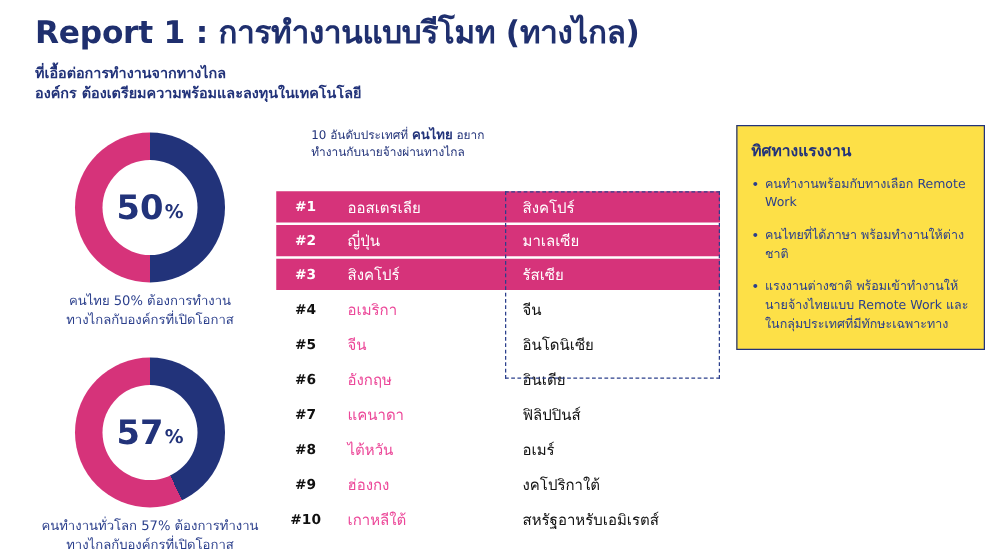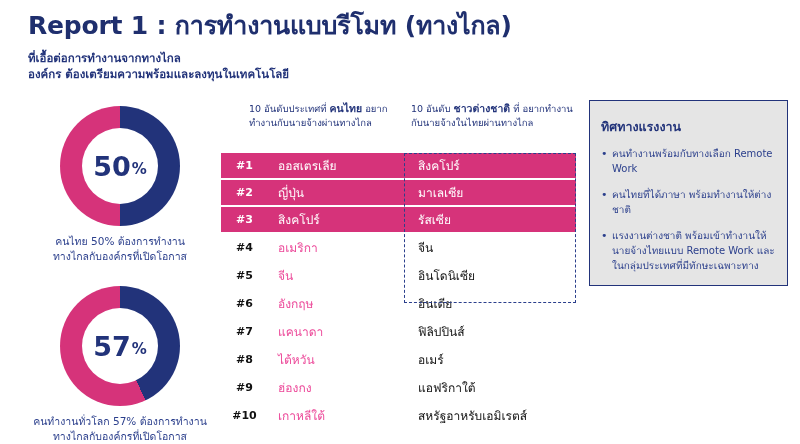--- a/index.html
+++ b/index.html
@@ -76,21 +76,21 @@
 
   #dashed-box{
     position:absolute;left:183px;top:52px;width:172px;height:150px;
     border:1.6px dashed #2b3f8c;box-sizing:border-box;pointer-events:none;
   }
 
   
   #insight-panel{
     position:absolute;left:589px;top:100px;width:199px;
     border:1.3px solid #22337a;box-sizing:border-box;
-    padding:16px 10px 12px 11px;background:#e5e5e5;
+    padding:10px 10px 12px 11px;background:#fde047;
   }
   #insight-title{font-size:12.5px;font-weight:bold;color:#22337a;margin-bottom:9px;}
   .insight-item{
     display:flex;font-size:10px;color:#2b3f8c;line-height:1.5;
     margin-bottom:11px;
   }
   .insight-item:last-child{margin-bottom:0;}
   .insight-item .bullet{flex:0 0 11px;font-size:11px;line-height:1.4;color:#2b3f8c;}
   .insight-item .txt{flex:1 1 auto;}
 </style>
@@ -133,23 +133,20 @@
     <div>คนทำงานทั่วโลก 57% ต้องการทำงาน</div>
     <div>ทางไกลกับองค์กรที่เปิดโอกาส</div>
   </div>
 </div>
 
 <div id="ranking">
   <div class="col-headers">
     <div class="col-head" id="col-head-1">
       <span>10 อันดับประเทศที่ </span><b>คนไทย</b><span> อยากทำงานกับนายจ้างผ่านทางไกล</span>
     </div>
-    <div class="col-head" id="col-head-2">
-      <span>10 อันดับ </span><b>ชาวต่างชาติ</b><span> ที่ อยากทำงานกับนายจ้างในไทยผ่านทางไกล</span>
-    </div>
   </div>
   <div class="rows" id="ranking-rows">
       <div class="row top">
         <div class="rank">#1</div>
         <div class="c1">ออสเตรเลีย</div>
         <div class="c2">สิงคโปร์</div>
       </div>
       <div class="row top">
         <div class="rank">#2</div>
         <div class="c1">ญี่ปุ่น</div>
@@ -181,21 +178,21 @@
         <div class="c2">ฟิลิปปินส์</div>
       </div>
       <div class="row plain">
         <div class="rank">#8</div>
         <div class="c1">ไต้หวัน</div>
         <div class="c2">อเมร์</div>
       </div>
       <div class="row plain">
         <div class="rank">#9</div>
         <div class="c1">ฮ่องกง</div>
-        <div class="c2">แอฟริกาใต้</div>
+        <div class="c2">งคโปริกาใต้</div>
       </div>
       <div class="row plain">
         <div class="rank">#10</div>
         <div class="c1">เกาหลีใต้</div>
         <div class="c2">สหรัฐอาหรับเอมิเรตส์</div>
       </div>
     </div>
   <div id="dashed-box"></div>
 </div>
 

